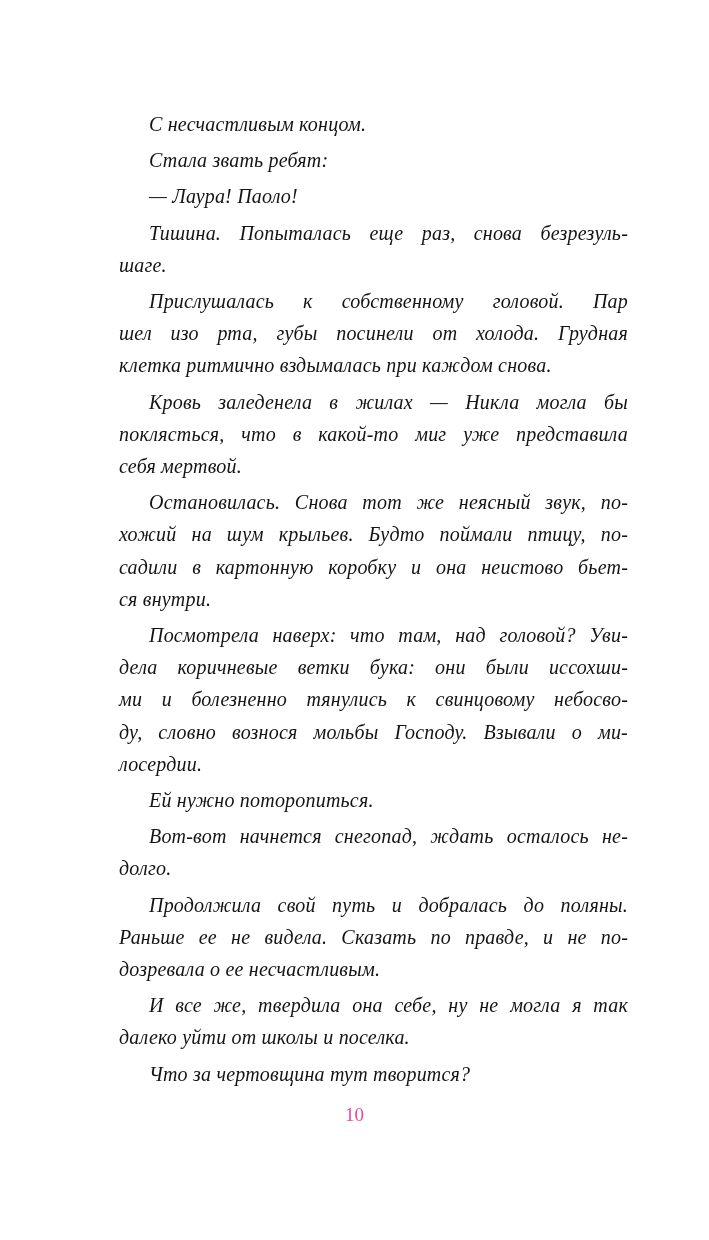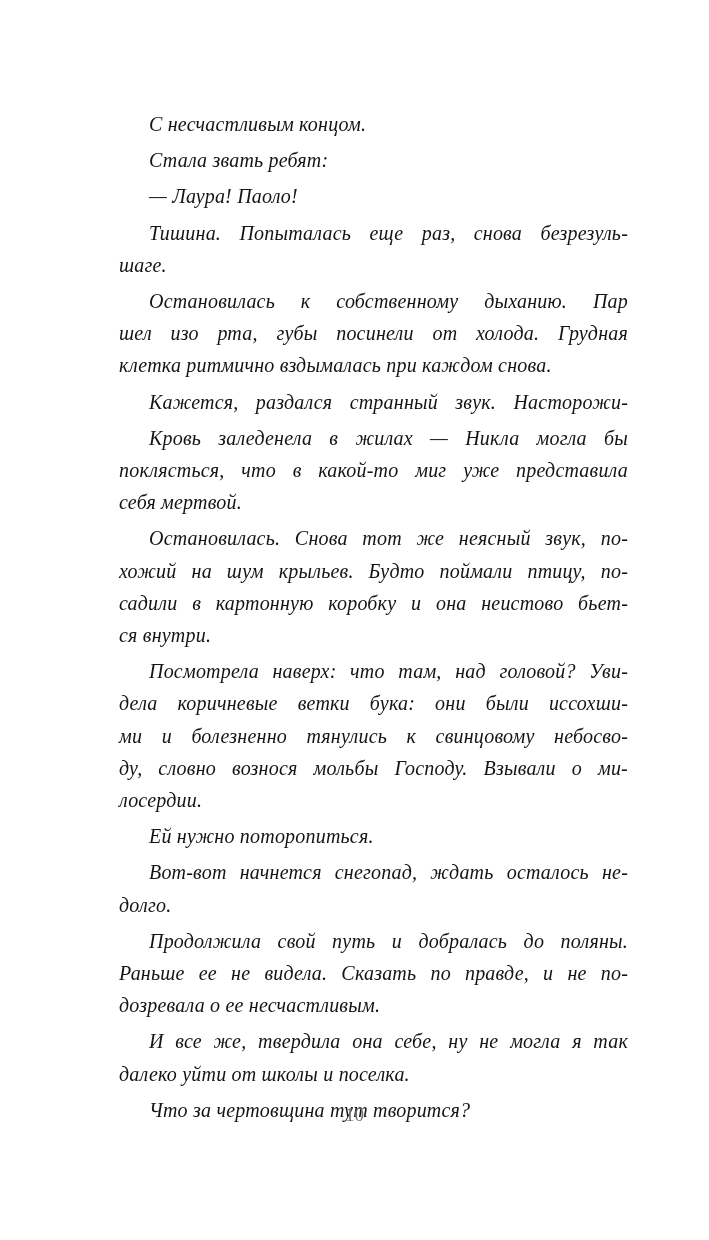--- a/index.html
+++ b/index.html
@@ -41,21 +41,21 @@
     .line.first {
       text-indent: 30px;
     }
     .page-footer {
       position: absolute;
       left: 0;
       top: 1104px;
       width: 709px;
       text-align: center;
       font-size: 19px;
-      color: #737373;
+      color: #ec4899;
     }
   </style>
 </head>
 <body>
 
 <div class="book-page">
   <div class="text-block">
       <div class="paragraph">
         <div class="line first last">С несчастливым концом.</div>
       </div>
@@ -63,26 +63,25 @@
         <div class="line first last">Стала звать ребят:</div>
       </div>
       <div class="paragraph">
         <div class="line first last">— Лаура! Паоло!</div>
       </div>
       <div class="paragraph">
         <div class="line first">Тишина. Попыталась еще раз, снова безрезуль-</div>
         <div class="line last">шаге.</div>
       </div>
       <div class="paragraph">
-        <div class="line first">Остановилась к собственному дыханию. Пар</div>
+        <div class="line first">Прислушалась к собственному головой. Пар</div>
         <div class="line">шел изо рта, губы посинели от холода. Грудная</div>
         <div class="line last">клетка ритмично вздымалась при каждом снова.</div>
       </div>
       <div class="paragraph">
-        <div class="line first">Кажется, раздался странный звук. Насторожи-</div>
       </div>
       <div class="paragraph">
         <div class="line first">Кровь заледенела в жилах — Никла могла бы</div>
         <div class="line">поклясться, что в какой-то миг уже представила</div>
         <div class="line last">себя мертвой.</div>
       </div>
       <div class="paragraph">
         <div class="line first">Остановилась. Снова тот же неясный звук, по-</div>
         <div class="line">хожий на шум крыльев. Будто поймали птицу, по-</div>
         <div class="line">садили в картонную коробку и она неистово бьет-</div>

